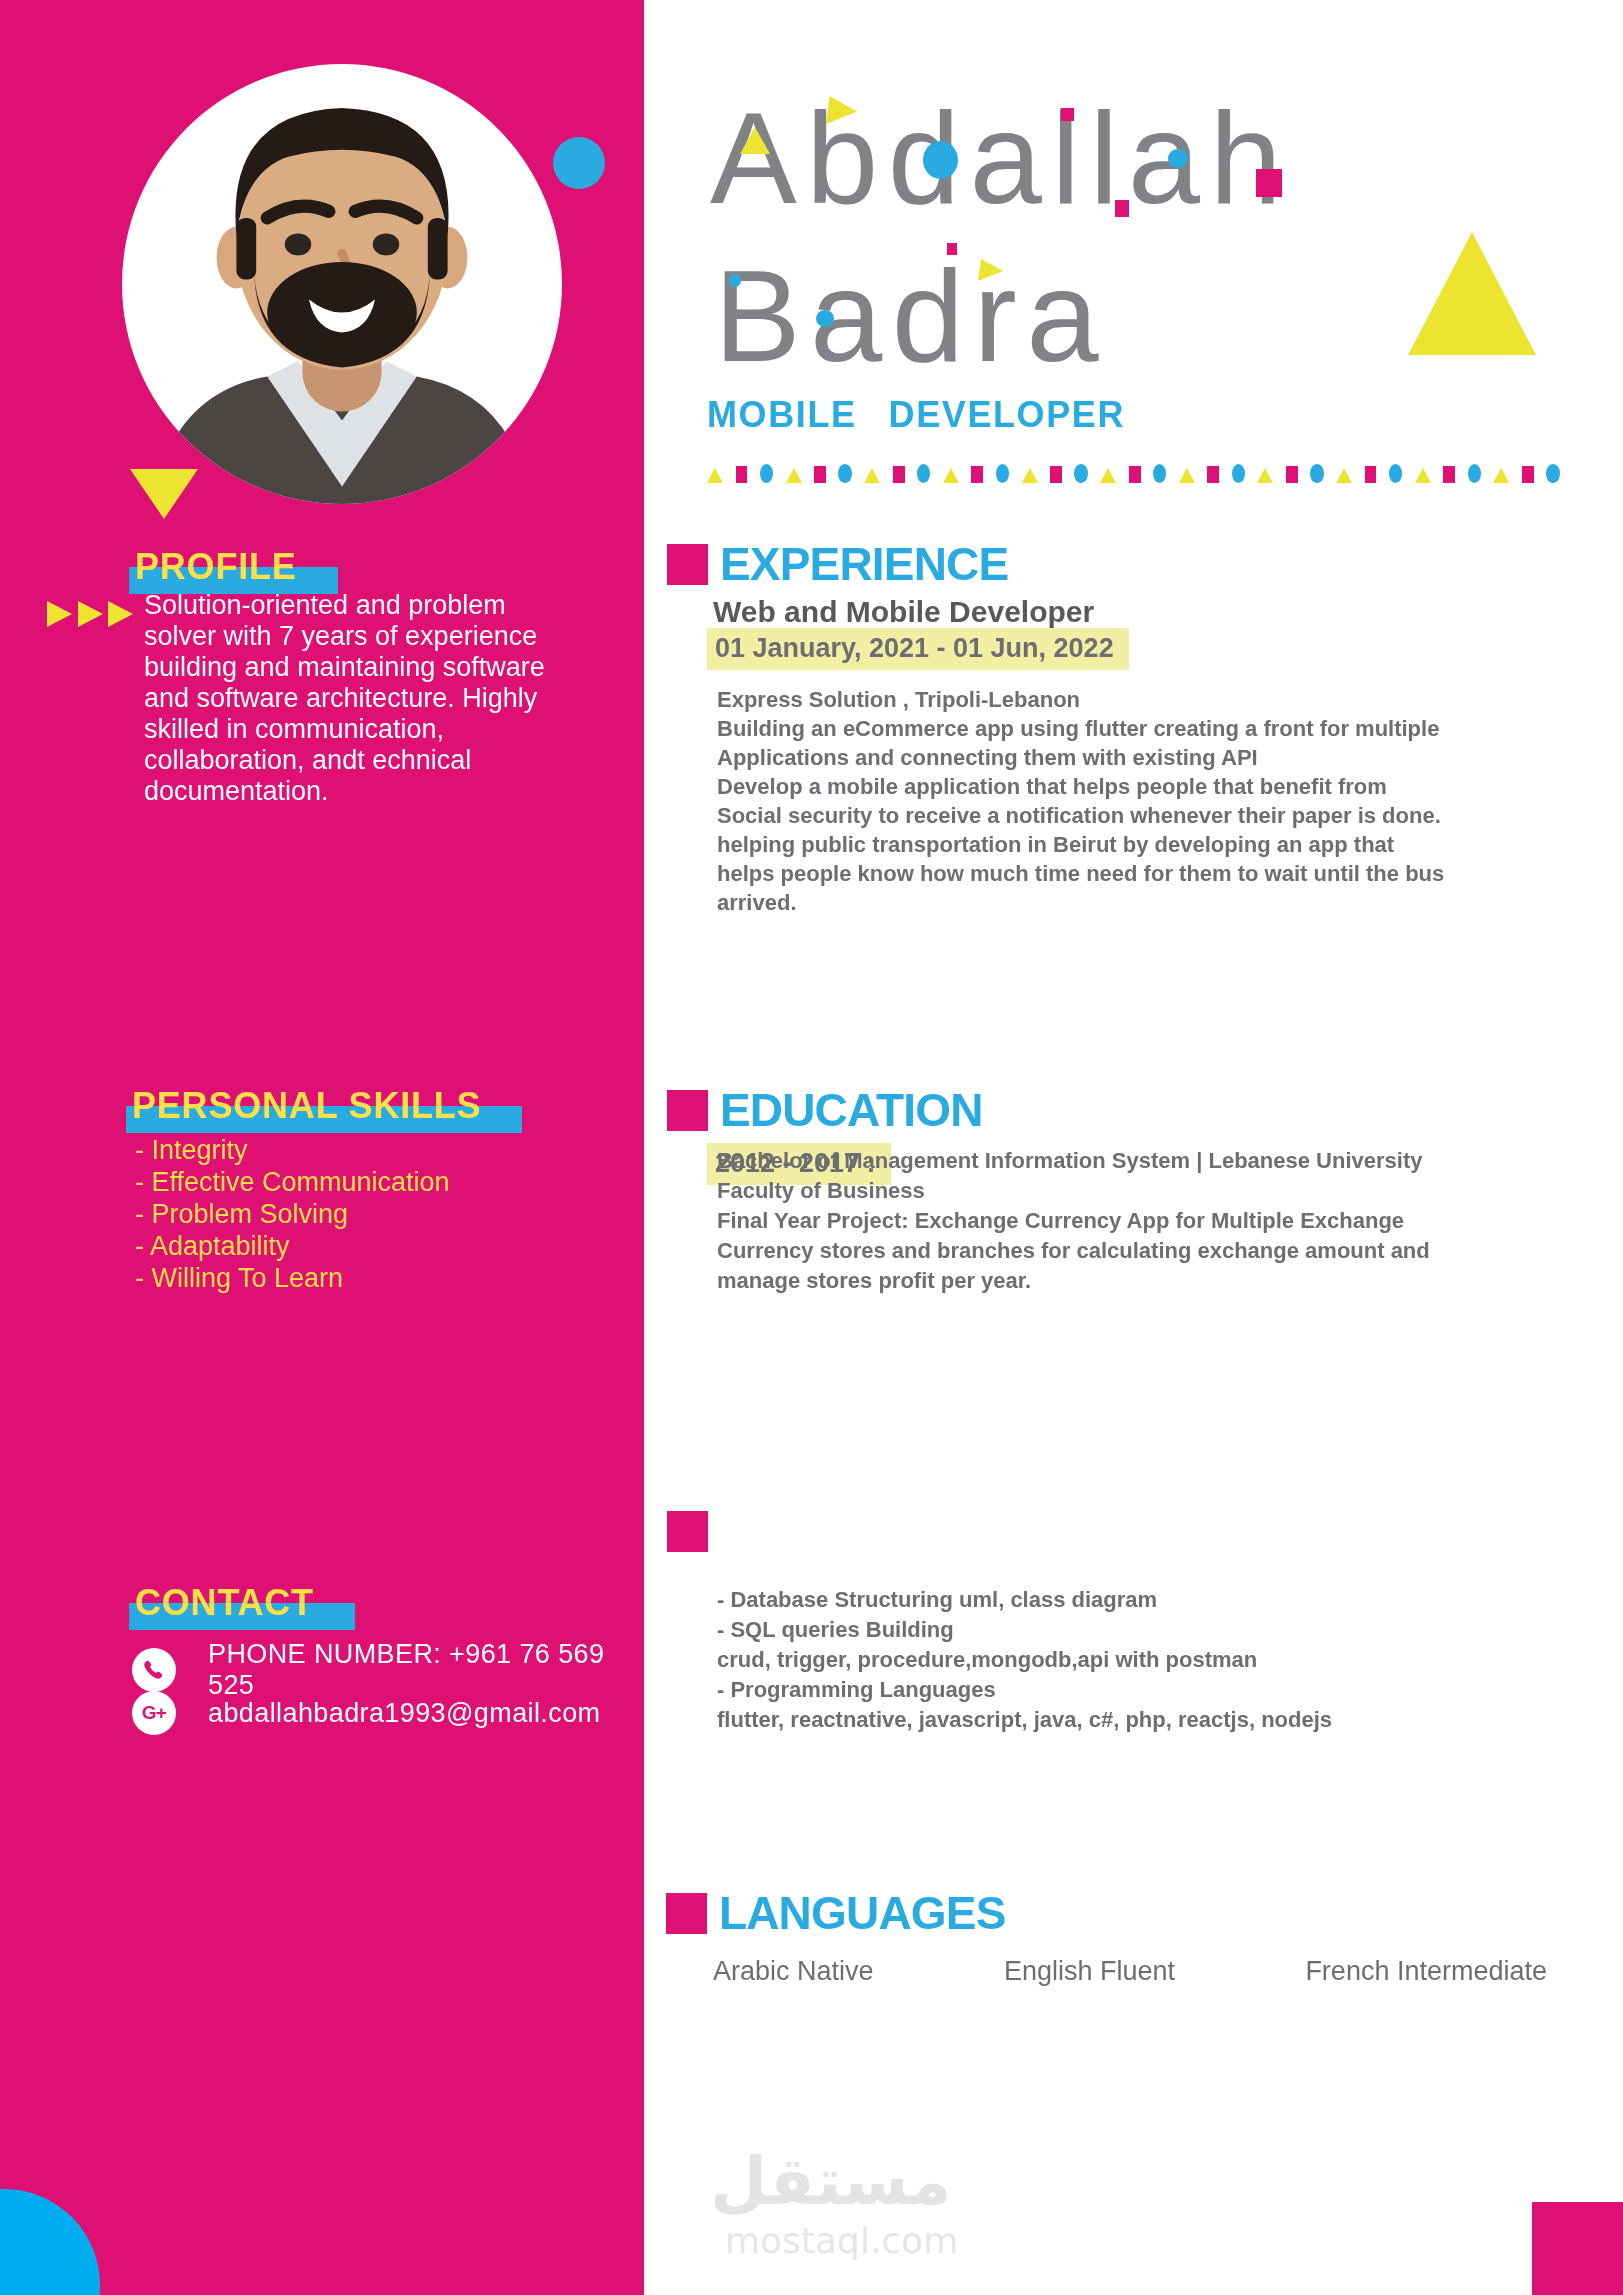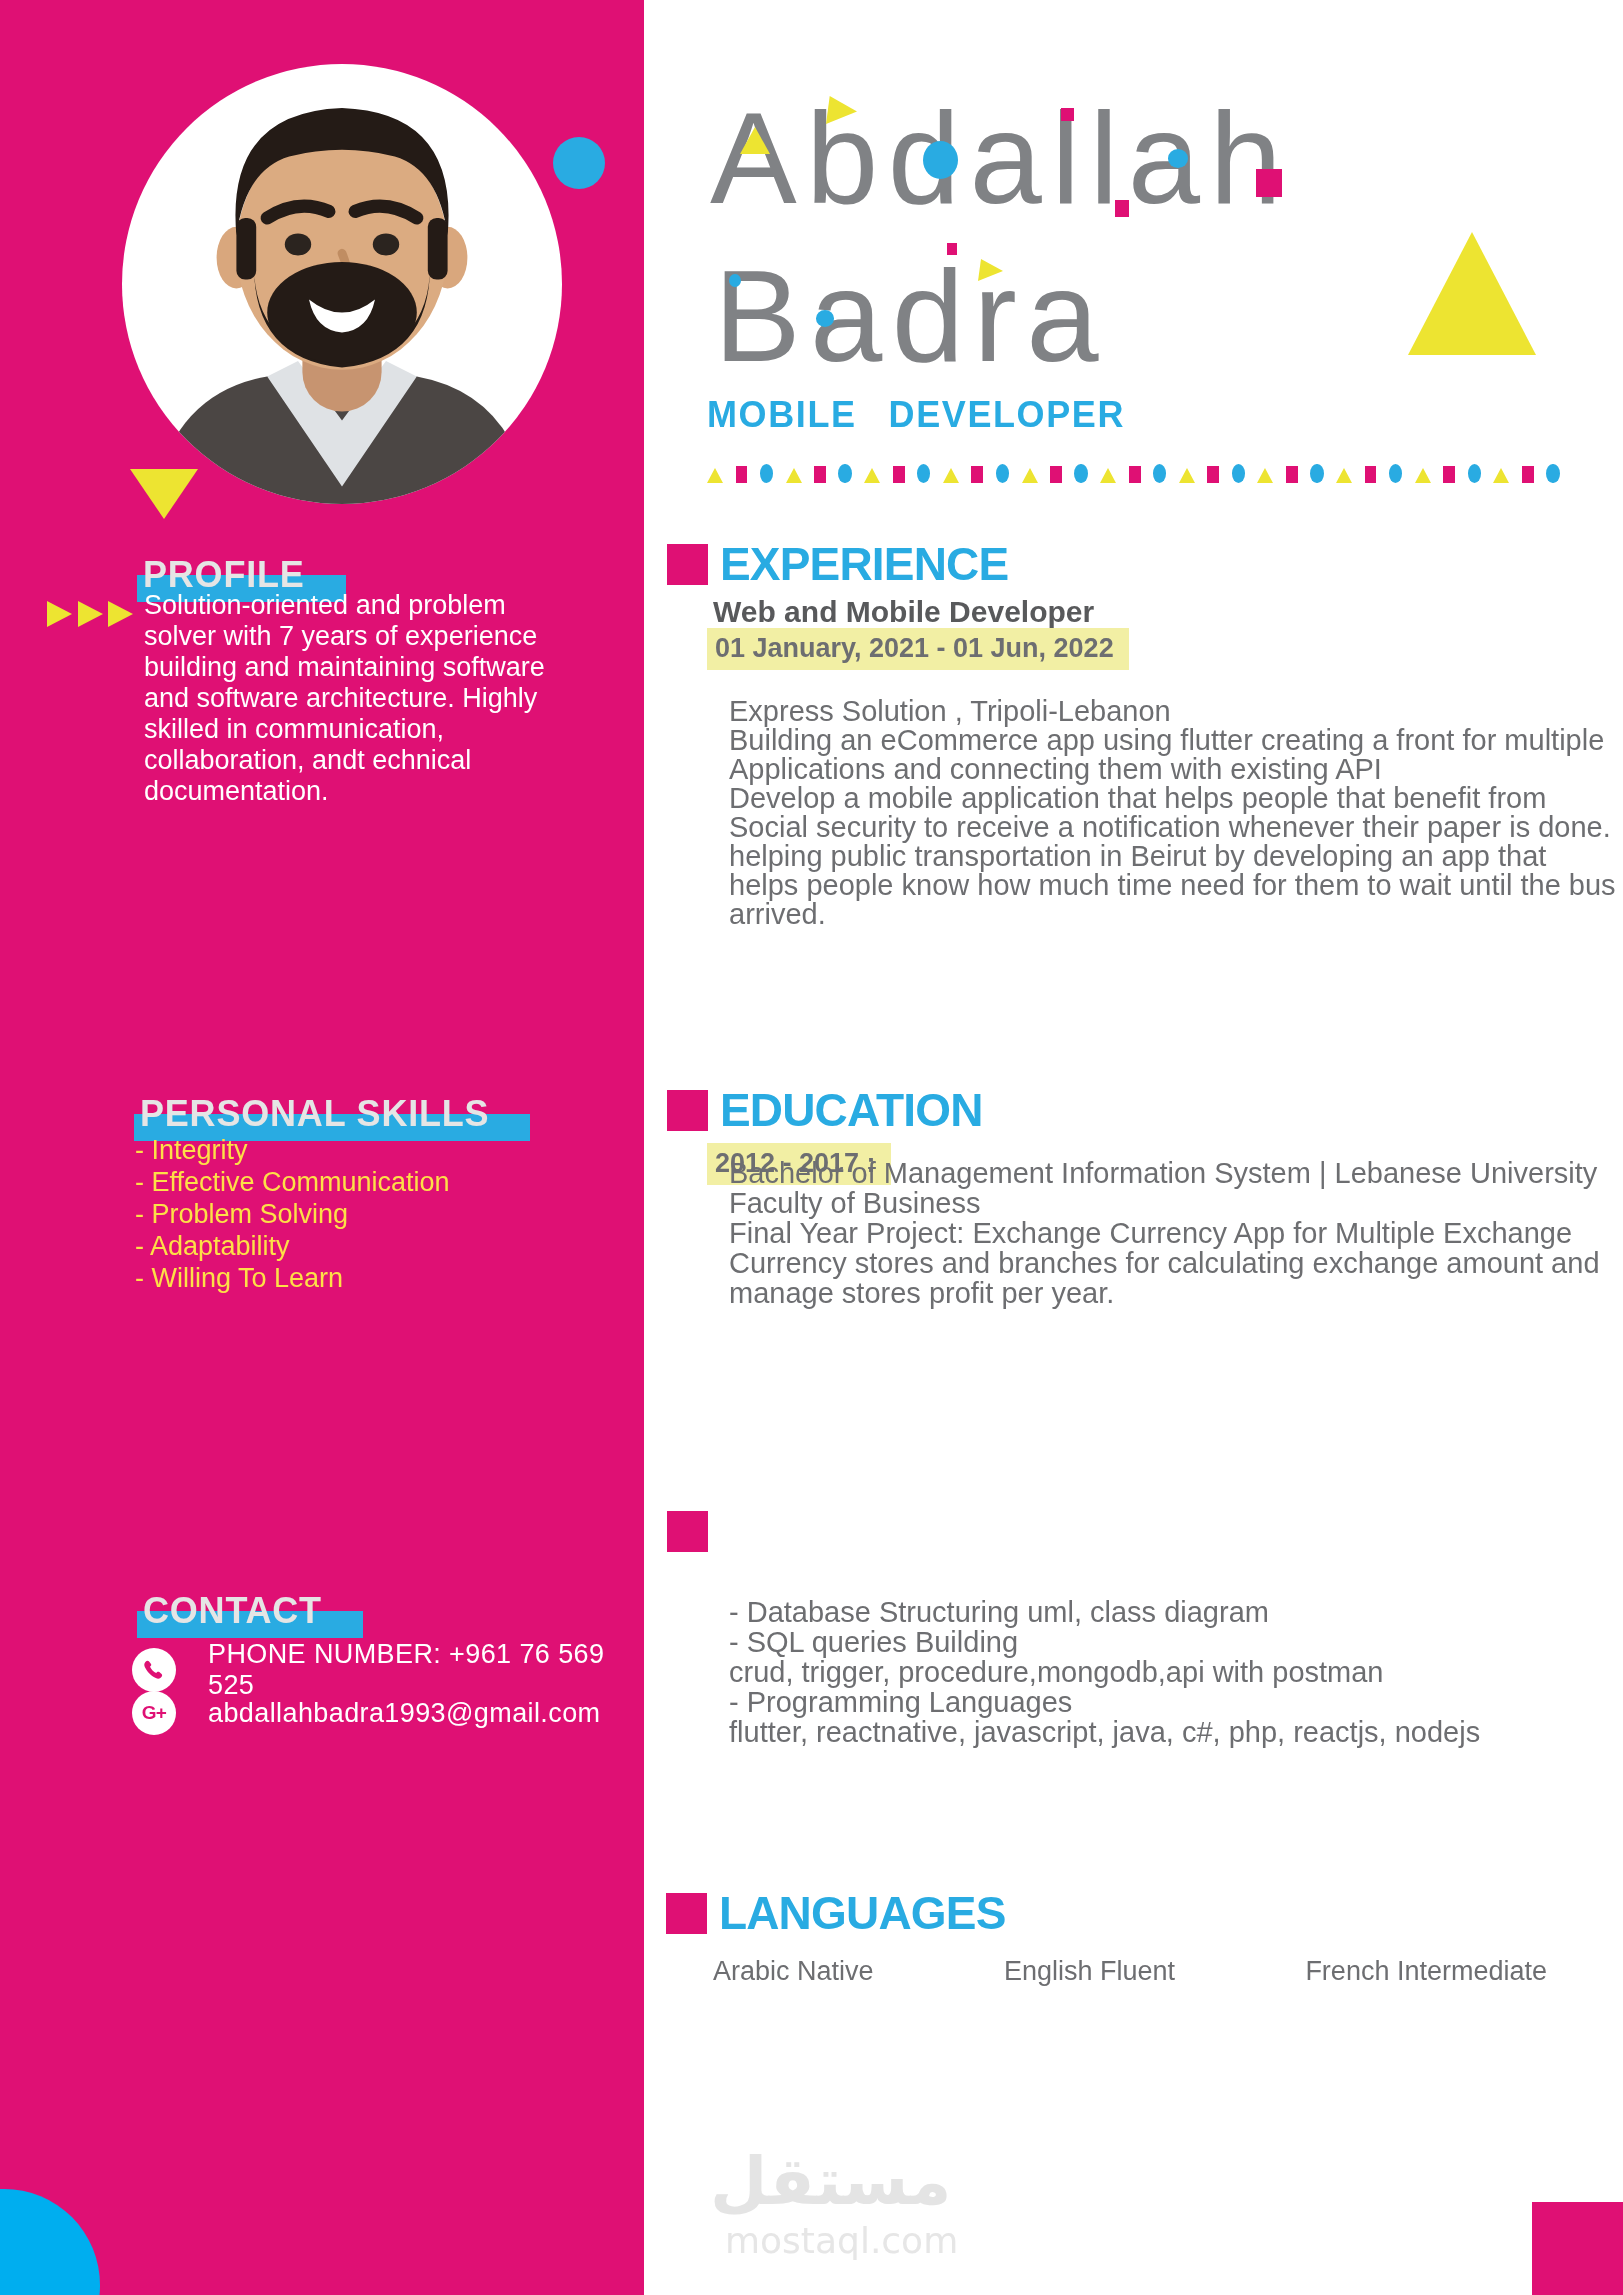--- a/index.html
+++ b/index.html
@@ -8,21 +8,21 @@
 
   
   .sidebar{position:absolute;left:0;top:0;width:644px;height:2295px;background:#df1074;}
   .photo-wrap{position:absolute;left:122px;top:64px;width:440px;height:440px;border-radius:50%;
               background:#ffffff;overflow:hidden;}
   .photo-wrap svg{display:block;width:100%;height:100%;}
   .dot-blue-photo{position:absolute;left:553px;top:137px;width:52px;height:52px;border-radius:50%;background:#29abe2;}
   .tri-down{position:absolute;left:130px;top:469px;width:0;height:0;
             border-left:34px solid transparent;border-right:34px solid transparent;border-top:50px solid #ede431;}
 
-  .side-heading{position:absolute;margin:8px;color:#e5e5e5;font-weight:bold;font-size:36px;line-height:1.05;
+  .side-heading{position:absolute;margin:0;color:#fde047;font-weight:bold;font-size:36px;line-height:1.05;
                 letter-spacing:0.8px;z-index:0;}
   .side-heading::after{content:"";position:absolute;left:-6.3px;right:-41px;top:50%;height:72%;
                        background:#29abe2;z-index:-1;}
   #h-profile{left:135px;top:548px;}
   #h-skills{left:132px;top:1087px;}
   #h-contact{left:135px;top:1584px;}
 
   .profile-bullets{position:absolute;left:47px;top:601px;display:flex;gap:5.5px;}
   .profile-bullets i{display:block;width:0;height:0;border-top:13.3px solid transparent;
                      border-bottom:13.3px solid transparent;border-left:25px solid #ede431;}
@@ -74,22 +74,22 @@
   #head-edu{left:667px;top:1083px;}
   #head-tech{left:667px;top:1511px;}
   #head-lang{left:666px;top:1886px;}
 
   .role-title{position:absolute;left:713px;top:595px;margin:0;color:#58595b;font-weight:bold;font-size:30px;}
   .date-chip{position:absolute;background:#f2efa4;color:#6d6e71;font-weight:bold;font-size:27px;
              padding:4.7px 15.7px 6.3px 7.9px;white-space:nowrap;}
   #chip-exp{left:707px;top:628px;}
   #chip-edu{left:707px;top:1143px;}
 
-  .body-text{position:absolute;margin:16px;color:#6d6e71;font-size:29px;line-height:29px;
-             width:895px;white-space:pre-line;}
+  .body-text{position:absolute;margin:4px;color:#6d6e71;font-size:22px;line-height:29px;
+             width:895px;white-space:pre-line;font-weight:bold;}
   #body-exp{left:713px;top:681px;}
   #body-edu{left:713px;top:1142px;line-height:30px;}
   #body-tech{left:713px;top:1581px;line-height:30px;}
 
   .languages-row{position:absolute;left:713px;top:1956px;width:834px;display:flex;
                  justify-content:space-between;color:#6d6e71;font-size:27px;}
 
   
   .wm-ar{position:absolute;left:710px;top:2143px;margin:0;color:#e4e4e4;font-weight:bold;font-size:66px;
          font-family:"DejaVu Sans",sans-serif;}

